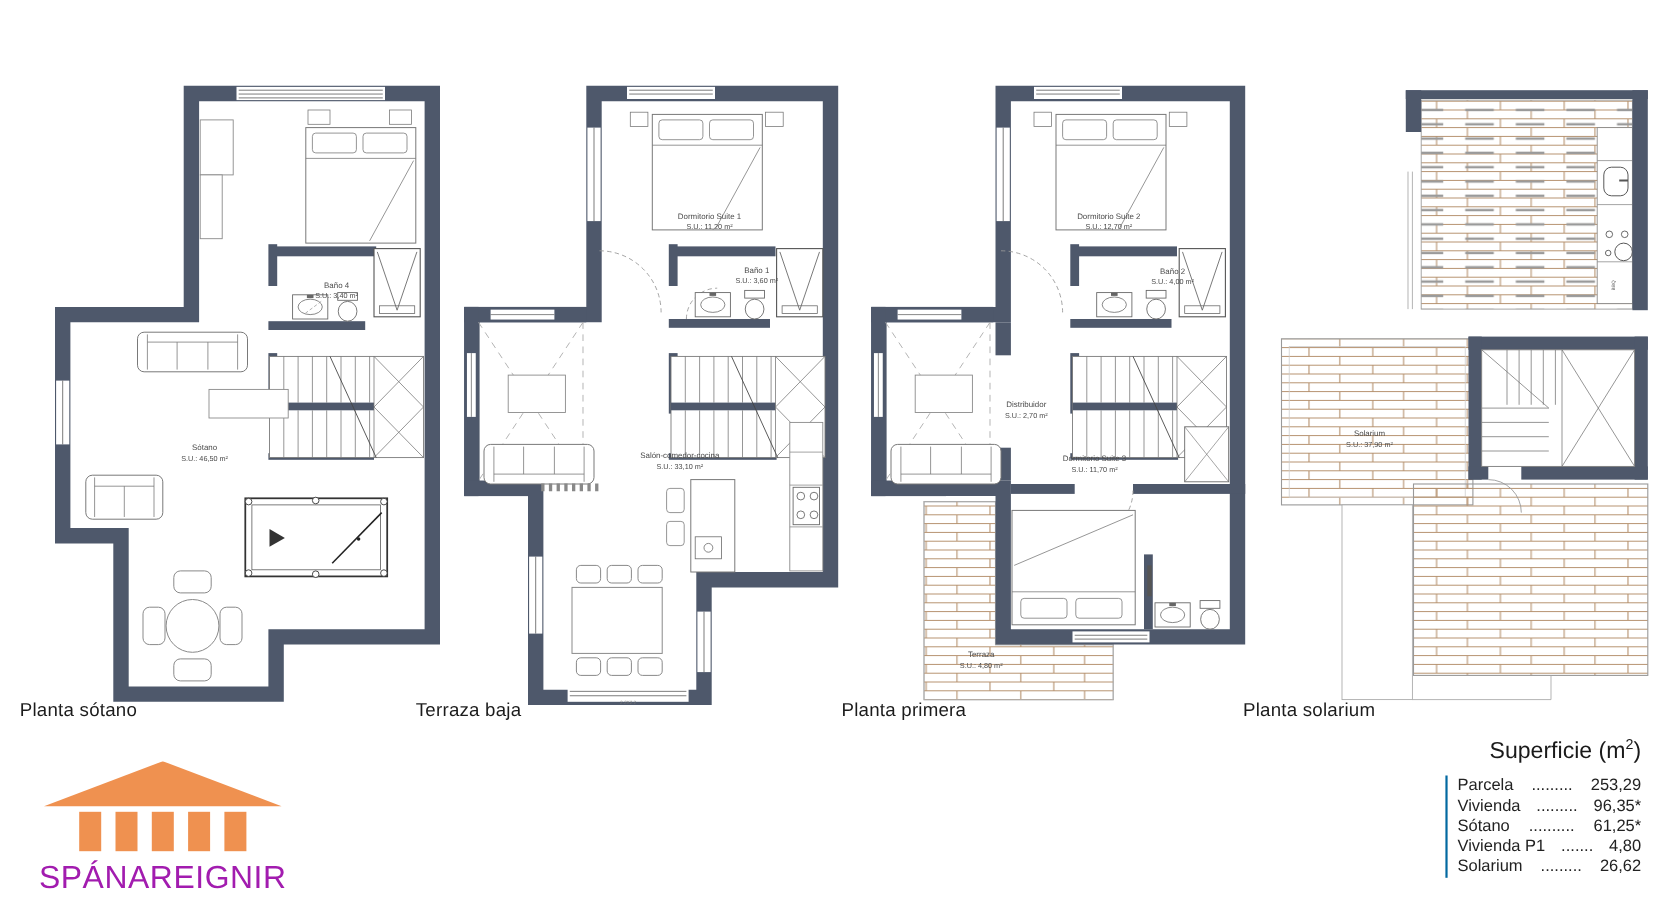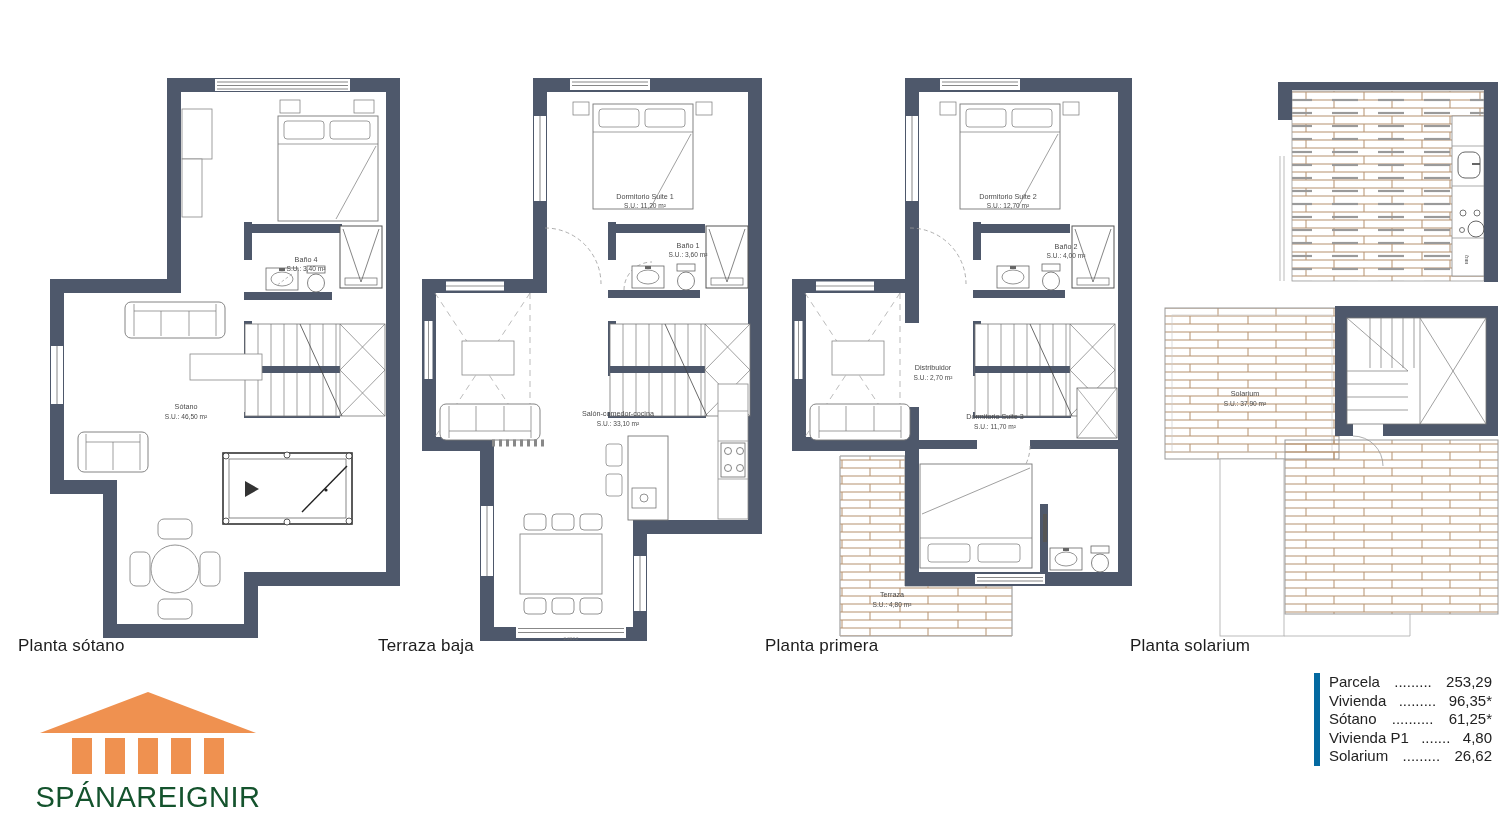--- a/index.html
+++ b/index.html
@@ -6,27 +6,27 @@
   body{width:1510px;height:832px;position:relative;overflow:hidden;
        font-family:"Liberation Sans",sans-serif;}
   .plan{position:absolute;top:55px;}
   .caption{position:absolute;top:636px;font-size:17px;color:#1c1c1c;letter-spacing:.2px;text-align:right;}
   svg text{font-family:"Liberation Sans",sans-serif;fill:#4a4a4a;}
   .room-name{font-size:7.2px;text-anchor:middle;}
   .room-area{font-size:6.6px;text-anchor:middle;}
   .dim-label{font-size:4.3px;text-anchor:middle;fill:#777;}
   
   .logo{position:absolute;left:22px;top:692px;width:252px;text-align:center;}
-  .logo-text{font-size:29px;color:#14532d;letter-spacing:.5px;margin-top:3px;}
+  .logo-text{font-size:29px;color:#a21caf;letter-spacing:.5px;margin-top:3px;}
   
   .summary{position:absolute;right:18px;top:664px;width:178px;text-align:right;color:#1a1a1a;}
   .summary-title{font-size:27px;font-weight:bold;line-height:30px;}
   .summary-sub{font-size:21px;line-height:26px;}
   .summary-sub sup{font-size:13px;}
-  .summary-list{margin-top:9px;border-left:6px solid #0369a1;padding-left:9px;}
+  .summary-list{margin-top:9px;border-left:2px solid #0369a1;padding-left:9px;}
   .summary-row{display:flex;font-size:15px;line-height:18.6px;color:#222;}
   .summary-row .lbl{white-space:nowrap;}
   .summary-row .dots{flex:1;overflow:hidden;white-space:nowrap;text-align:center;padding:0 2px;}
   .summary-row .val{white-space:nowrap;}
 </style>
 </head>
 <body>
 
 <svg width="0" height="0" style="position:absolute" aria-hidden="true">
   <defs>
@@ -377,20 +377,21 @@
     <rect x="50" y="46" width="20" height="36" fill="#ef9150"></rect>
     <rect x="83" y="46" width="20" height="36" fill="#ef9150"></rect>
     <rect x="116" y="46" width="20" height="36" fill="#ef9150"></rect>
     <rect x="149" y="46" width="20" height="36" fill="#ef9150"></rect>
     <rect x="182" y="46" width="20" height="36" fill="#ef9150"></rect>
   </svg>
   <div class="logo-text">SPÁNAREIGNIR</div>
 </div>
 
 <div class="summary">
+  <div class="summary-sub"><span>Superficie (m</span><sup>2</sup><span>)</span></div>
   <div class="summary-list">
     <div class="summary-row">
       <span class="lbl">Parcela</span>
       <span class="dots">.........</span>
       <span class="val">253,29</span>
     </div>
     <div class="summary-row">
       <span class="lbl">Vivienda</span>
       <span class="dots">.........</span>
       <span class="val">96,35*</span>

